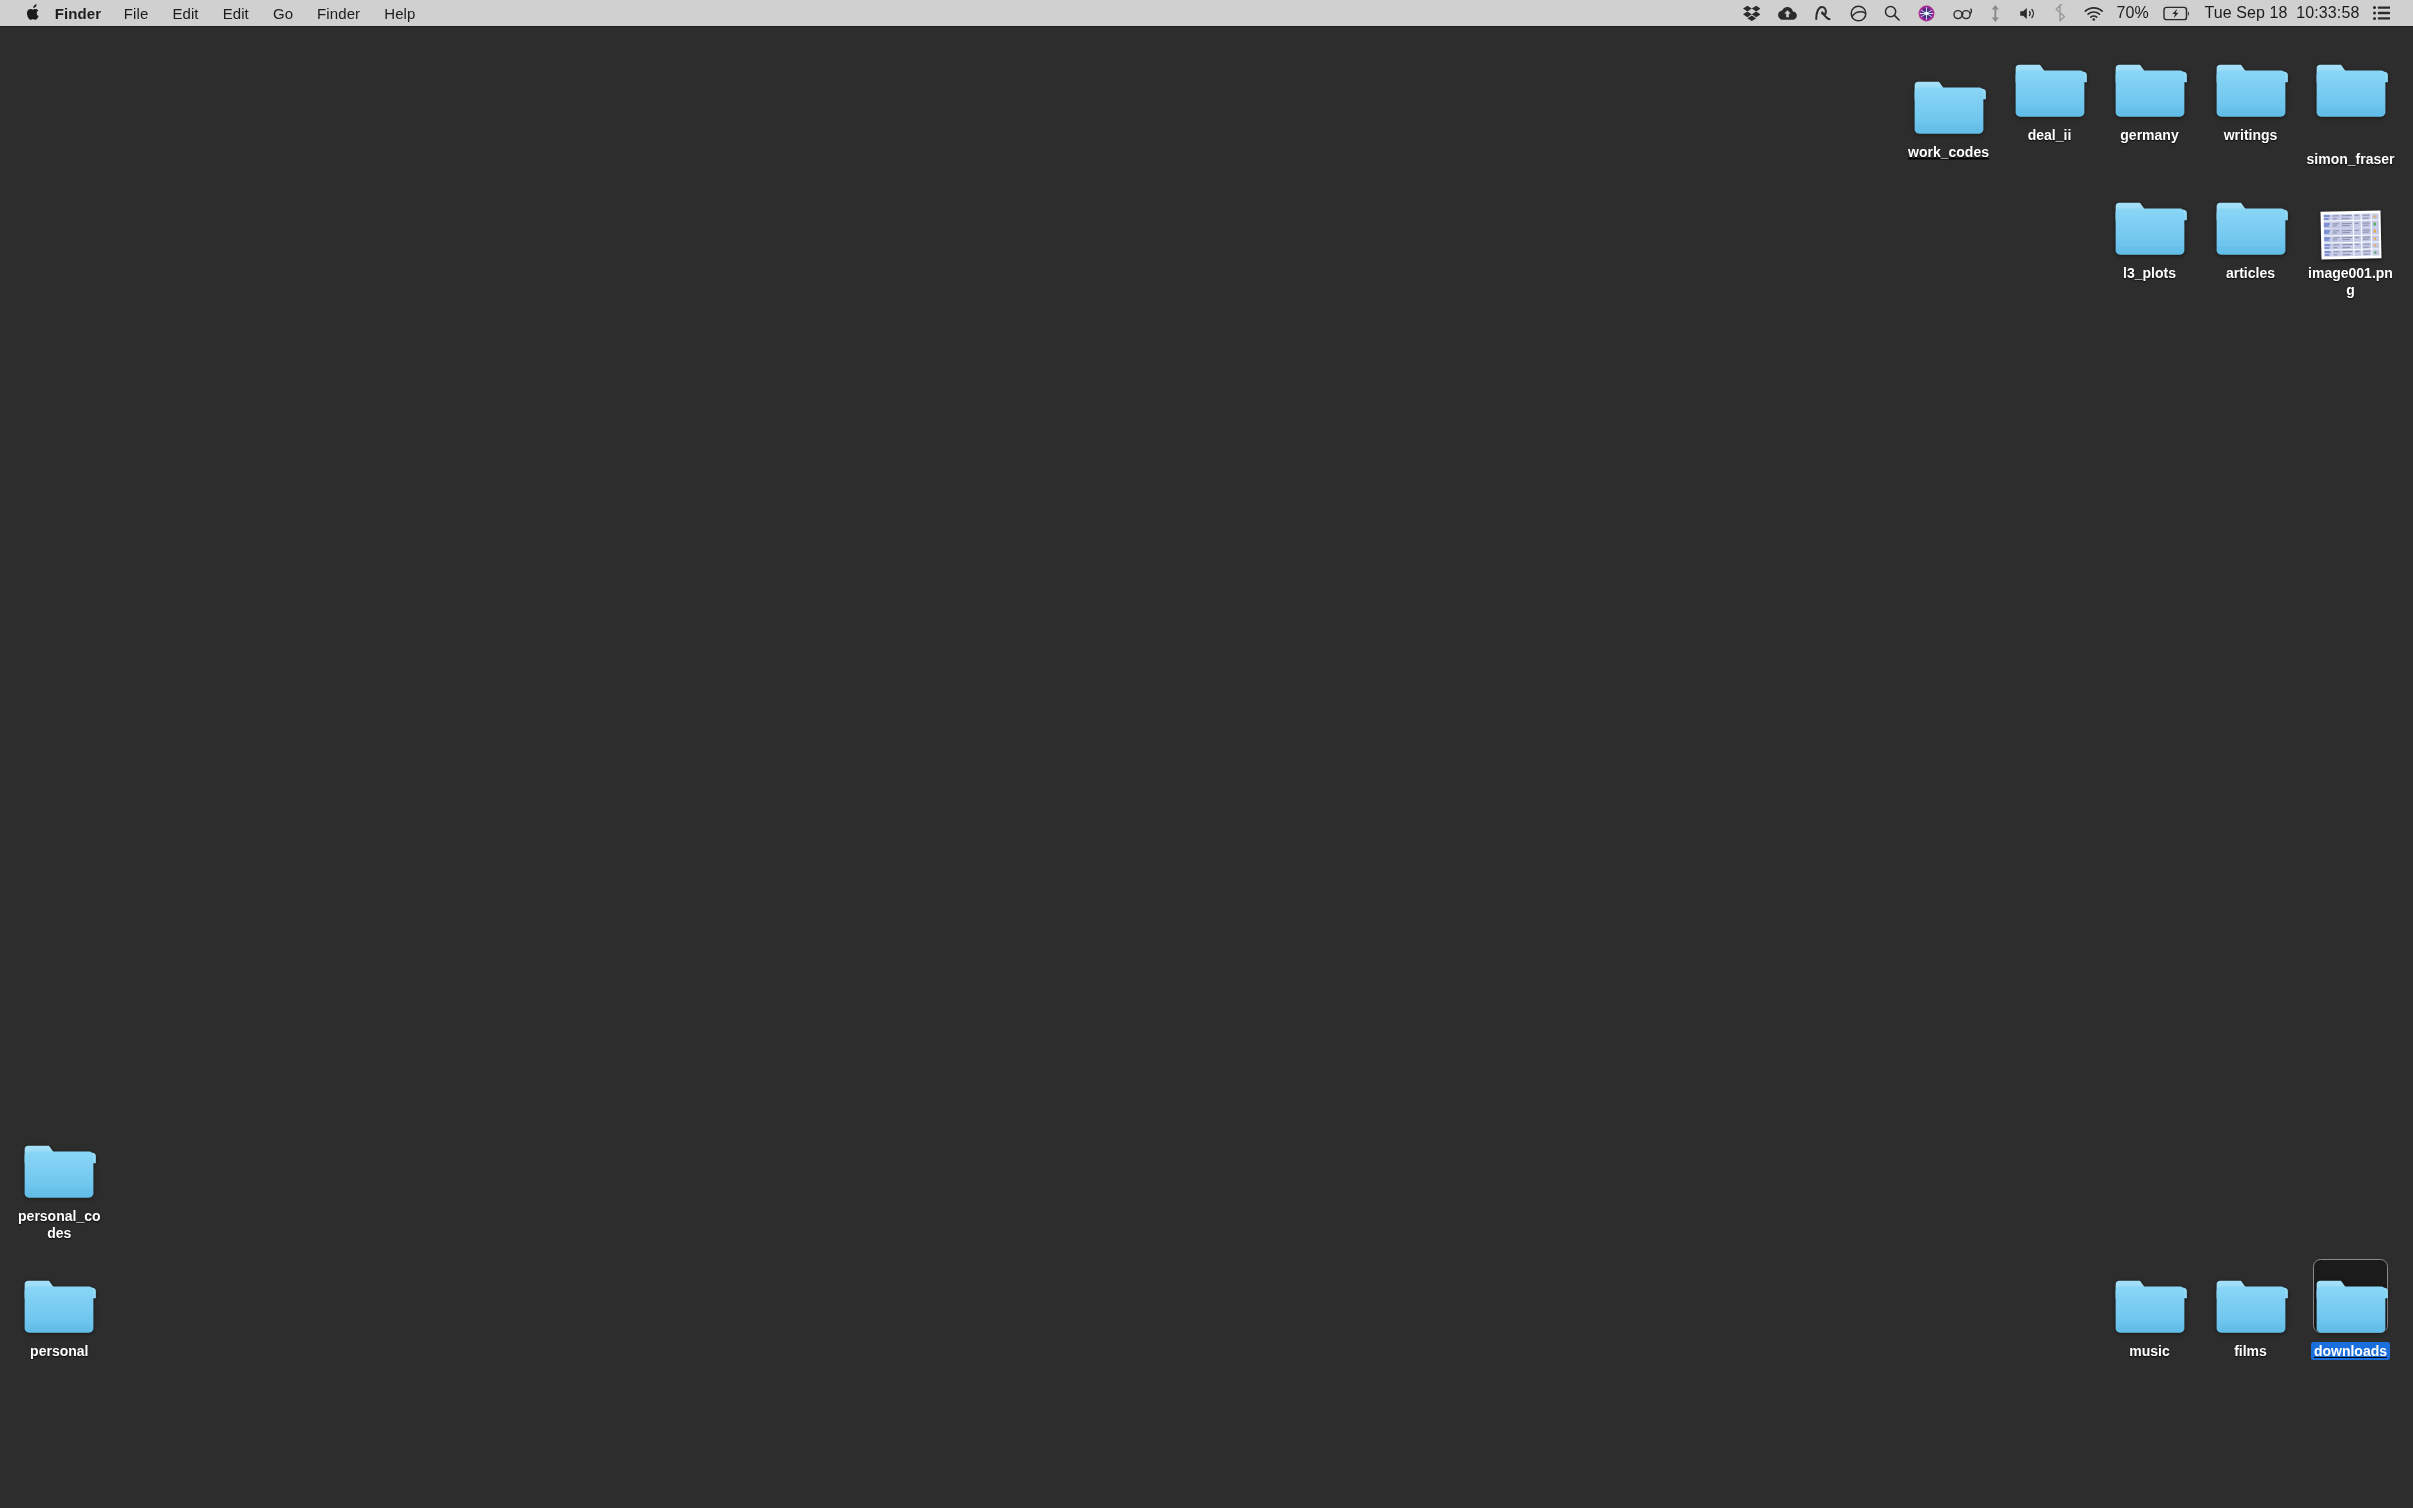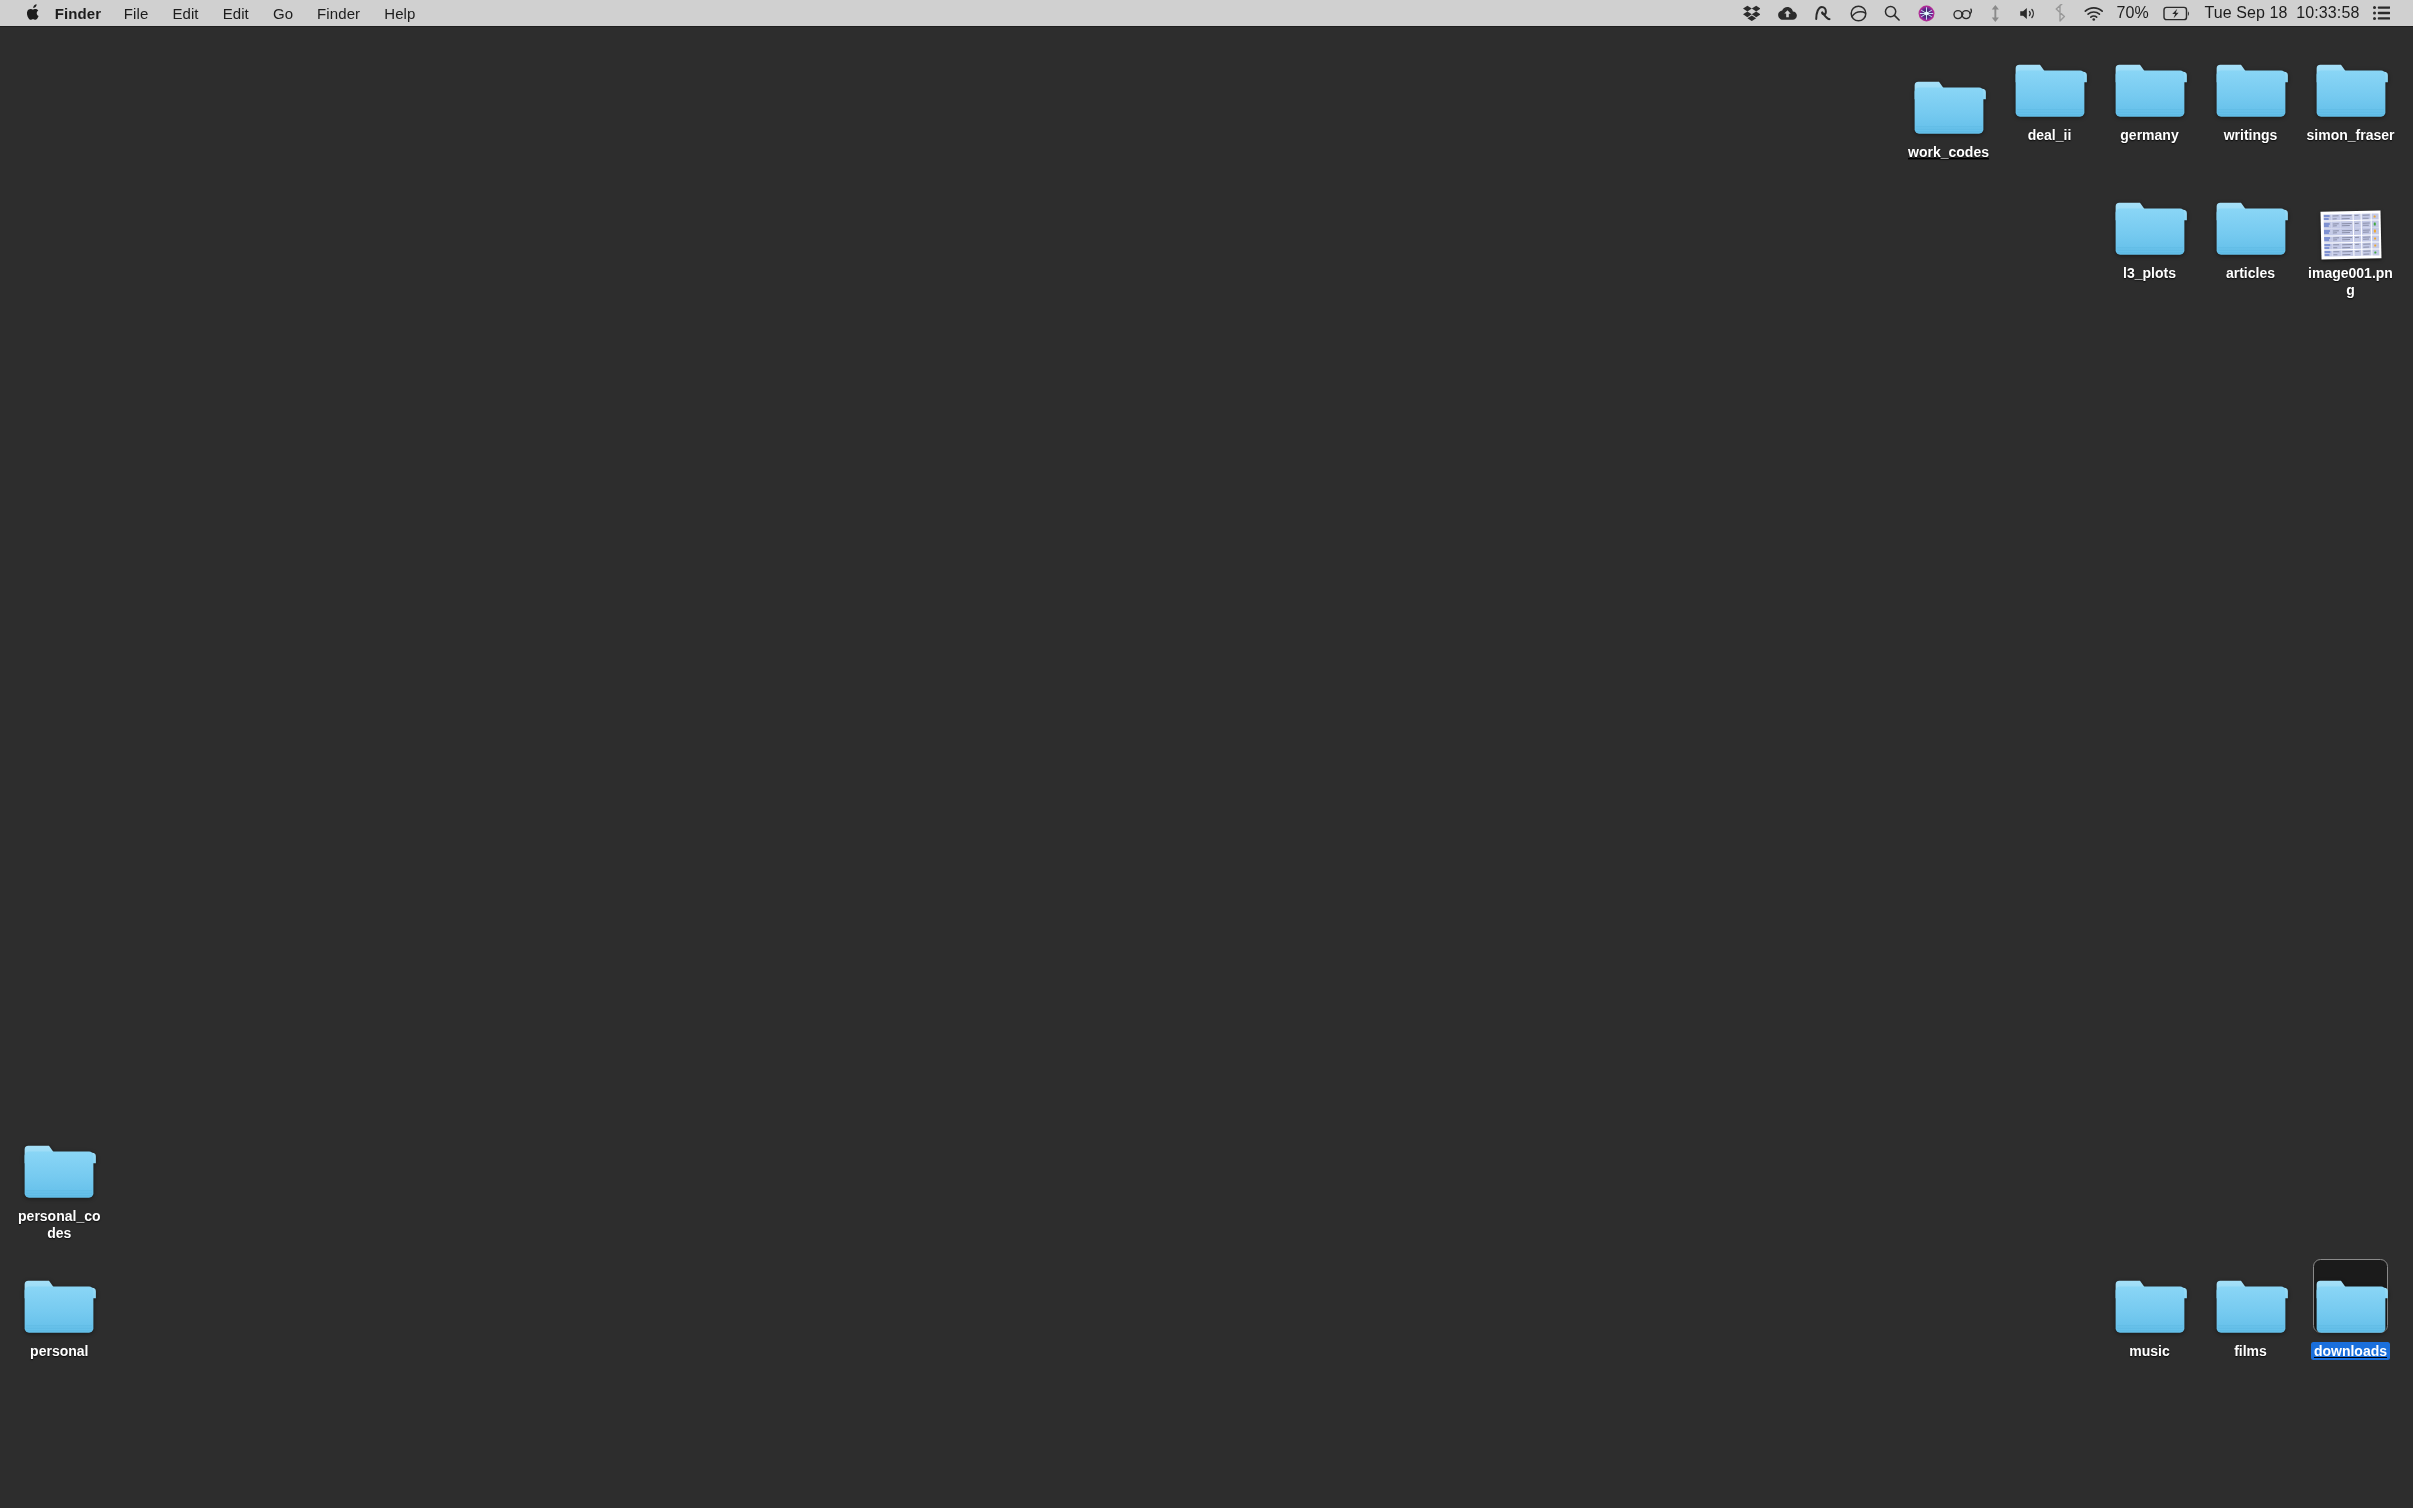--- a/index.html
+++ b/index.html
@@ -351,21 +351,21 @@
     <path fill="url(#fBody)" d="M4 22a7 7 0 0 1 7-7h96a7 7 0 0 1 7 7v60a7 7 0 0 1-7 7H11a7 7 0 0 1-7-7z"></path>
     <g opacity=".28" stroke="#3a9cc9" stroke-width="1">
       <path d="M6 78h106"></path>
             <path d="M6 82h106"></path>
             <path d="M6 86h106"></path>
     </g>
   </svg>
       </div>
       <div class="icon-label">writings</div>
     </div>
-    <div class="icon-cell" style="left: 2300px; top: 12.6px;">
+    <div class="icon-cell" style="left: 2300px; top: 12.6px; gap: 24px;">
       <div class="icon-art">
         <svg class="folder-svg" width="74" height="60" viewBox="0 0 118 96" aria-hidden="true">
     <defs>
       <linearGradient id="fTab" x1="0" y1="0" x2="0" y2="1">
         <stop offset="0%" stop-color="#a6e0f8"></stop>
               <stop offset="100%" stop-color="#8ad5f4"></stop>
       </linearGradient>
       <linearGradient id="fBody" x1="0" y1="0" x2="0" y2="1">
         <stop offset="0%" stop-color="#8ad6f6"></stop>
               <stop offset="55%" stop-color="#76caf0"></stop>

